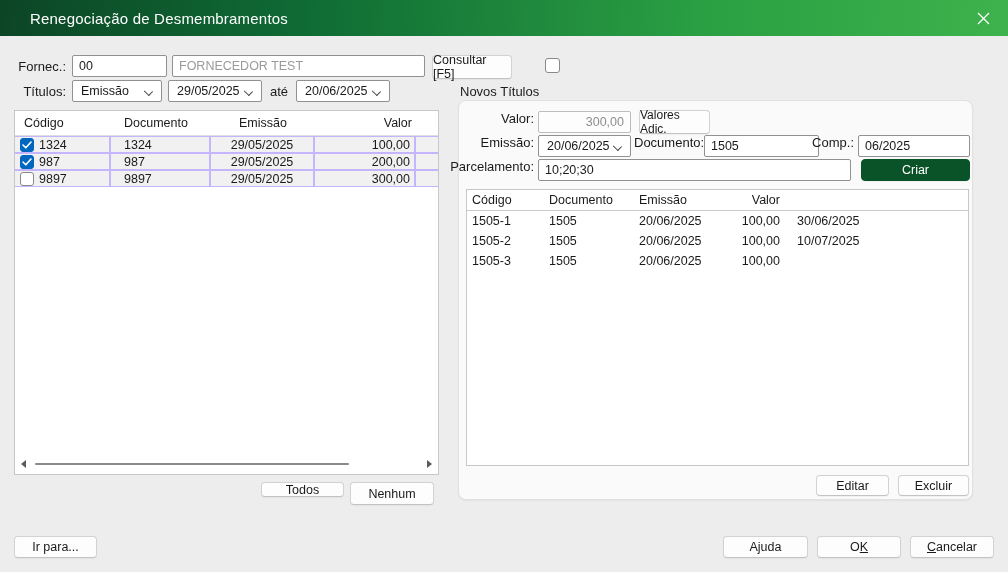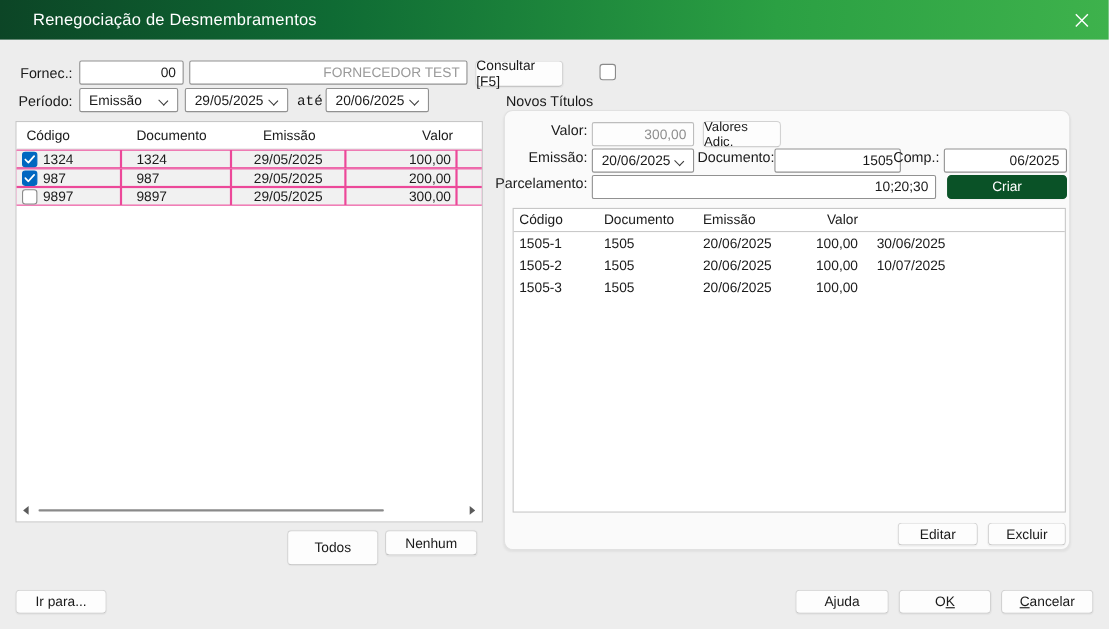--- a/index.html
+++ b/index.html
@@ -16,21 +16,21 @@
     display:flex; align-items:center;
   }
   .titlebar .title{ color:#ffffff; font-size:15px; margin-left:30px; letter-spacing:.2px;}
   .close-btn{ position:absolute; right:14px; top:7px; width:22px; height:22px;
     display:flex; align-items:center; justify-content:center; cursor:pointer;}
   .close-btn svg{ display:block;}
   
   .lbl{ color:#1a1a1a; font-size:13px; white-space:nowrap;}
   .tb{ border:1px solid #919191; border-radius:2px; background:#ffffff;
     font-family:"Liberation Sans",sans-serif; font-size:12.5px; color:#1a1a1a;
-    padding:0 6px; height:22px; outline:none;text-align:right;}
+    padding:0 6px; height:22px; outline:none;}
   .combo{ border:1px solid #919191; border-radius:2px; background:#ffffff;
     height:22px; display:flex; align-items:center; padding:0 8px; font-size:12.5px;
     position:relative; cursor:default;}
   .combo .chev{ position:absolute; right:9px; top:7px; width:7px; height:7px;
     border-right:1.4px solid #3a3a3a; border-bottom:1.4px solid #3a3a3a;
     transform:rotate(45deg) scale(1,.85);}
   .btn{ background:#fdfdfd; border:1px solid #d2d2d2; border-bottom-color:#c3c3c3;
     border-radius:4px; font-family:"Liberation Sans",sans-serif; font-size:12.5px;
     color:#1a1a1a; display:flex; align-items:center; justify-content:center;
     cursor:default; box-shadow:0 .5px 1px rgba(0,0,0,.04);}
@@ -44,53 +44,53 @@
   .row2{ position:absolute; left:0; top:80px; width:1008px; height:24px;}
   .lbl-fornec{ position:absolute; left:0; top:4px; width:66px; text-align:right;}
   .lbl-periodo{ position:absolute; left:0; top:4px; width:66px; text-align:right;}
   .in-forneccode{ position:absolute; left:72px; top:0; width:95px;}
   .in-fornecname{ position:absolute; left:172px; top:0; width:253px; color:#9a9a9a;}
   .btn-consultar{ position:absolute; left:432px; top:0; width:80px; height:24px;}
   .cnpj-check{ position:absolute; left:545px; top:3px;}
   .cnpj-label{ position:absolute; left:568px; top:4px;}
   .combo-tipo{ position:absolute; left:72px; top:0; width:90px;}
   .combo-from{ position:absolute; left:168px; top:0; width:94px;}
-  .lbl-ate{ position:absolute; left:270px; top:4px;font-family:Liberation Mono, monospace;}
+  .lbl-ate{ position:absolute; left:270px; top:4px;}
   .combo-to{ position:absolute; left:296px; top:0; width:94px;}
   .lbl-novos{ position:absolute; left:460px; top:84px; font-size:13px;}
   
   .srclist{ position:absolute; left:14px; top:110px; width:425px; height:365px;
     background:#ffffff; border:1px solid #c7c7c7;}
   .src-head{ display:grid; grid-template-columns:96px 100px 104px 101px 1fr;
     height:25px; align-items:center; border-bottom:1px solid #dedede; font-size:12.5px;}
   .src-head .h1{ padding-left:9px;} .src-head .h2{ padding-left:13px;}
   .src-head .h3{ text-align:center;} .src-head .h4{ text-align:right; padding-right:4px;}
   .src-row{ display:grid; grid-template-columns:96px 100px 104px 101px 1fr;
-    height:17px; align-items:center; font-size:12.5px; background:#ec4899;}
+    height:17px; align-items:center; font-size:12.5px; background:#c4b5fd;}
   .src-row .cell{ background:#f1f1f1; height:15px; display:flex; align-items:center;
     margin-right:2px;}
   .src-row .c1{ padding-left:5px; gap:5px;}
   .src-row .c1 .cbx{ width:14px; height:14px;}
   .src-row .c2{ padding-left:13px;}
   .src-row .c3{ justify-content:center;}
   .src-row .c4{ justify-content:flex-end; padding-right:4px;}
   .src-row .c5{ margin-right:0;}
   
   .hscroll{ position:absolute; left:1px; right:1px; bottom:4px; height:12px;
     display:flex; align-items:center;}
   .hs-left{ width:0;height:0; margin-left:5px;
     border-top:4px solid transparent;border-bottom:4px solid transparent;
     border-right:5px solid #5b5b5b;}
   .hs-right{ width:0;height:0; margin-right:5px;
     border-top:4px solid transparent;border-bottom:4px solid transparent;
     border-left:5px solid #5b5b5b;}
   .hs-track{ flex:1; height:2px; margin:0 9px; position:relative;}
   .hs-thumb{ position:absolute; left:0; top:0; height:2px; width:82%;
     background:#8a8a8a; border-radius:1px;}
-  .btn-todos{ position:absolute; left:261px; top:482px; width:83px; height:32px;}
+  .btn-todos{ position:absolute; left:261px; top:482px; width:83px; height:15px;}
   .btn-nenhum{ position:absolute; left:350px; top:482px; width:84px; height:23px;}
   
   .panel{ position:absolute; left:458px; top:100px; width:515px; height:400px;
     background:#fafafa; border:1px solid #e1e1e1; border-radius:8px;
     box-shadow:0 1px 2px rgba(0,0,0,.05);}
   .p-lbl{ position:absolute; text-align:right; font-size:13px; top:0;}
   .fr{ position:absolute; left:0; width:515px; height:22px;}
   .fr-valor{ top:10px;} .fr-emissao{ top:34px;} .fr-parc{ top:58px;}
   .lbl-valor{ left:0; width:75px;}
   .in-valor{ position:absolute; left:79px; top:0; width:93px; text-align:right;
@@ -141,21 +141,21 @@
   <div class="lbl lbl-fornec">Fornec.:</div>
   <input class="tb in-forneccode" value="00" style="">
   <input class="tb in-fornecname" value="FORNECEDOR TEST" style="">
   <div class="btn btn-consultar">
     <span>Consultar [F5]</span>
   </div>
   <span class="cbx cnpj-check"></span>
 </div>
 
 <div class="row2">
-  <div class="lbl lbl-periodo">Período:</div>
+  <div class="lbl lbl-periodo">Títulos:</div>
   <div class="combo combo-tipo">
     <span>Emissão</span>
     <span class="chev"></span>
   </div>
   <div class="combo combo-from">
     <span>29/05/2025</span>
     <span class="chev"></span>
   </div>
   <div class="lbl lbl-ate">até</div>
   <div class="combo combo-to">

